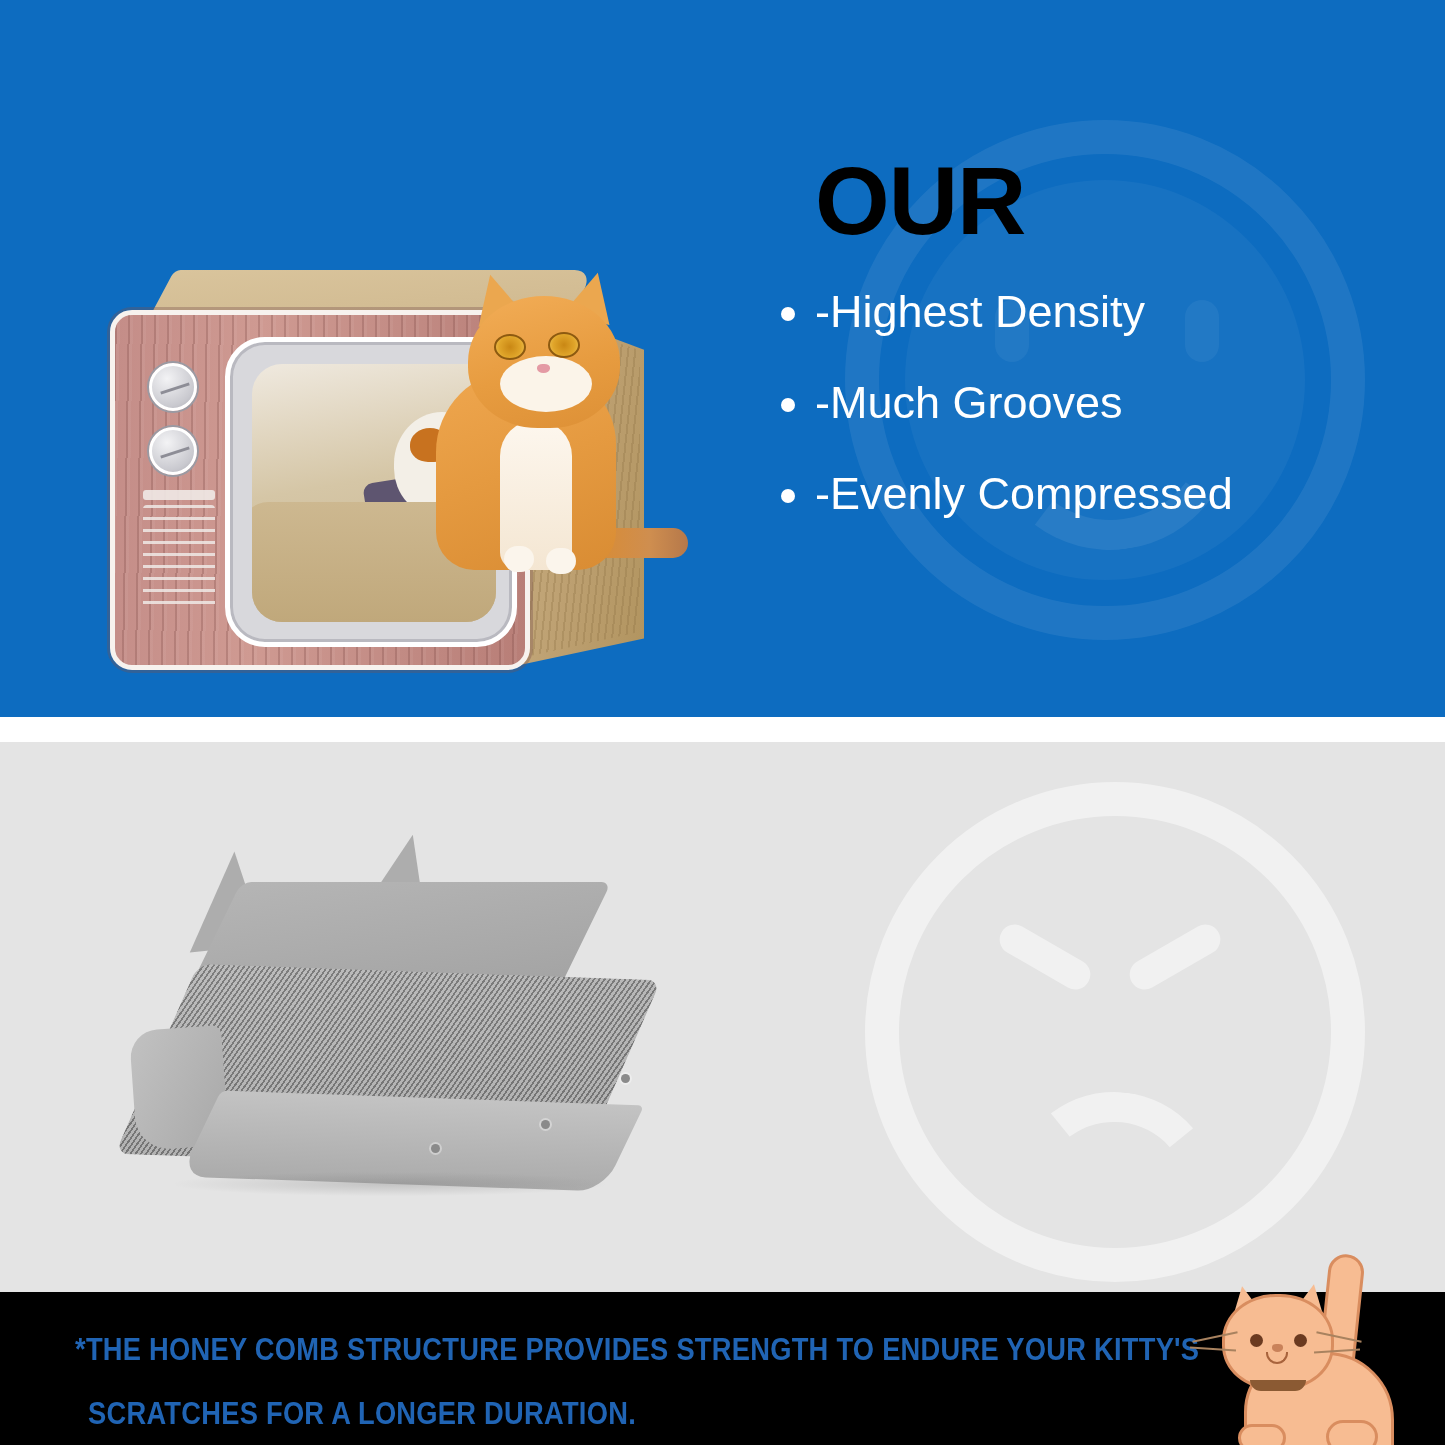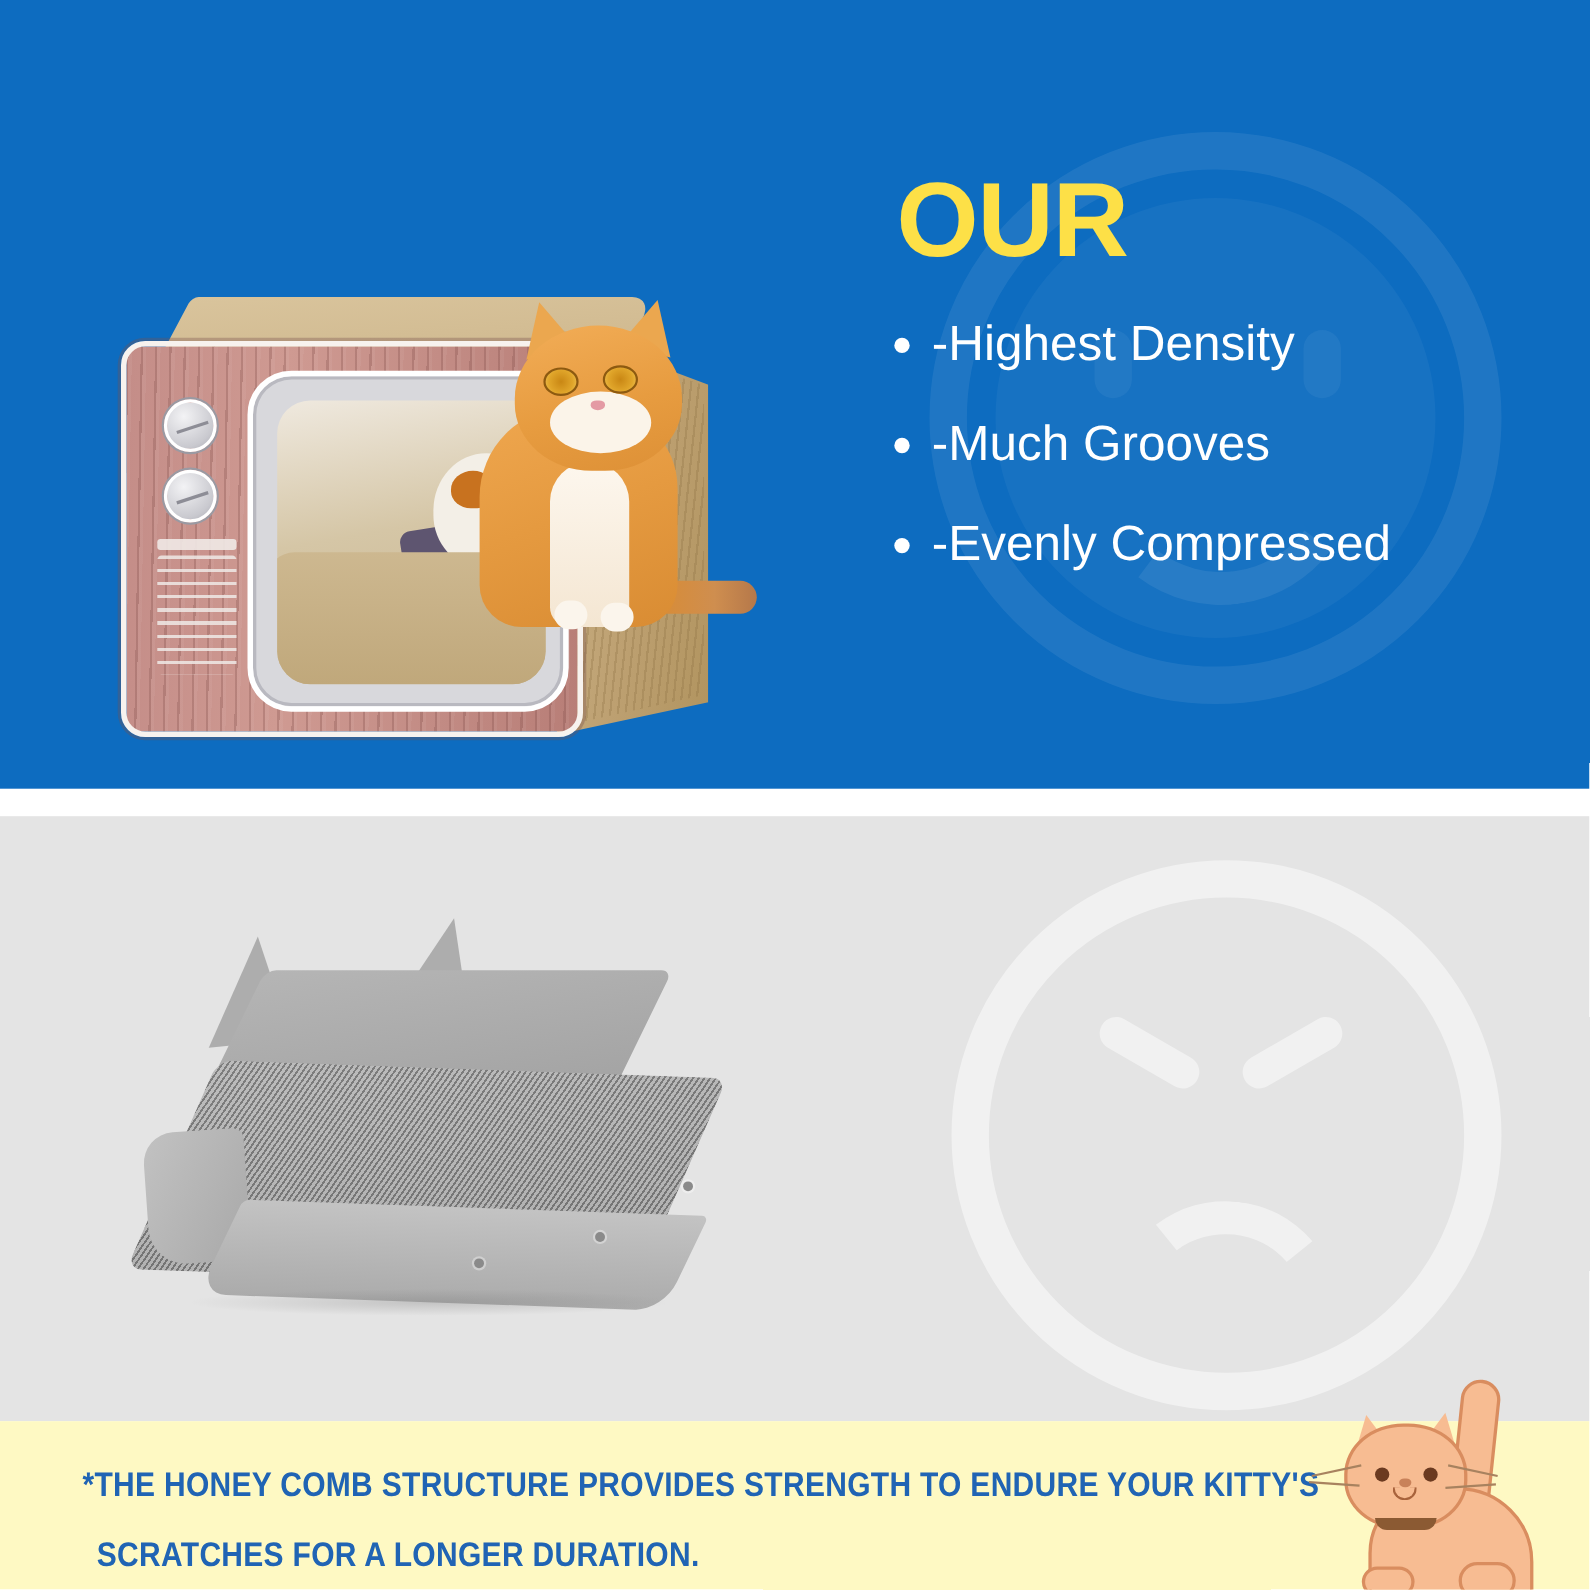--- a/index.html
+++ b/index.html
@@ -179,24 +179,24 @@
   .gc-paw-r { left:150px; top:288px; }
   .gc-tail {
     position:absolute; left:196px; top:268px; width:96px; height:30px;
     background:linear-gradient(90deg,#d98c33 0%,#cf8e4f 60%,#b5784a 100%);
     border-radius:16px;
   }
 
   
   #our-product-text { position:absolute; left:815px; top:155px; width:560px; }
   .title-ours {
-    color:#fde047; font-weight:bold; font-size:96px; line-height:0.96;
+    color:#000000; font-weight:bold; font-size:96px; line-height:0.96;
     letter-spacing:-1px;
   }
-  .bullets-ours { margin-top:42px;margin-left:32px; }
+  .bullets-ours { margin-top:42px; }
   .bullet-ours {
     color:#ffffff; font-size:45px; line-height:1; margin-bottom:46px;
     white-space:nowrap;
   }
 
   
   #others-panel {
     position:absolute; left:0; top:742px; width:1445px; height:550px;
     background:#e4e4e4;
     overflow:hidden;
@@ -275,21 +275,21 @@
   }
   .bullets-others { margin-top:50px; }
   .bullet-others {
     color:#8a8a8a; font-size:45px; line-height:1; margin-bottom:46px;
     white-space:nowrap;
   }
 
   
   #footer-note {
     position:absolute; left:0; top:1292px; width:1445px; height:153px;
-    background:#fef9c3;
+    background:#000000;
   }
   .footer-line {
     position:absolute; color:#2064B4; font-weight:bold;
     font-size:31px; letter-spacing:0.3px;
     transform:scaleX(0.88); transform-origin:left center;
     white-space:nowrap;
   }
   #footer-line-1 { left:75px; top:40px; }
   #footer-line-2 { left:88px; top:104px; }
 

